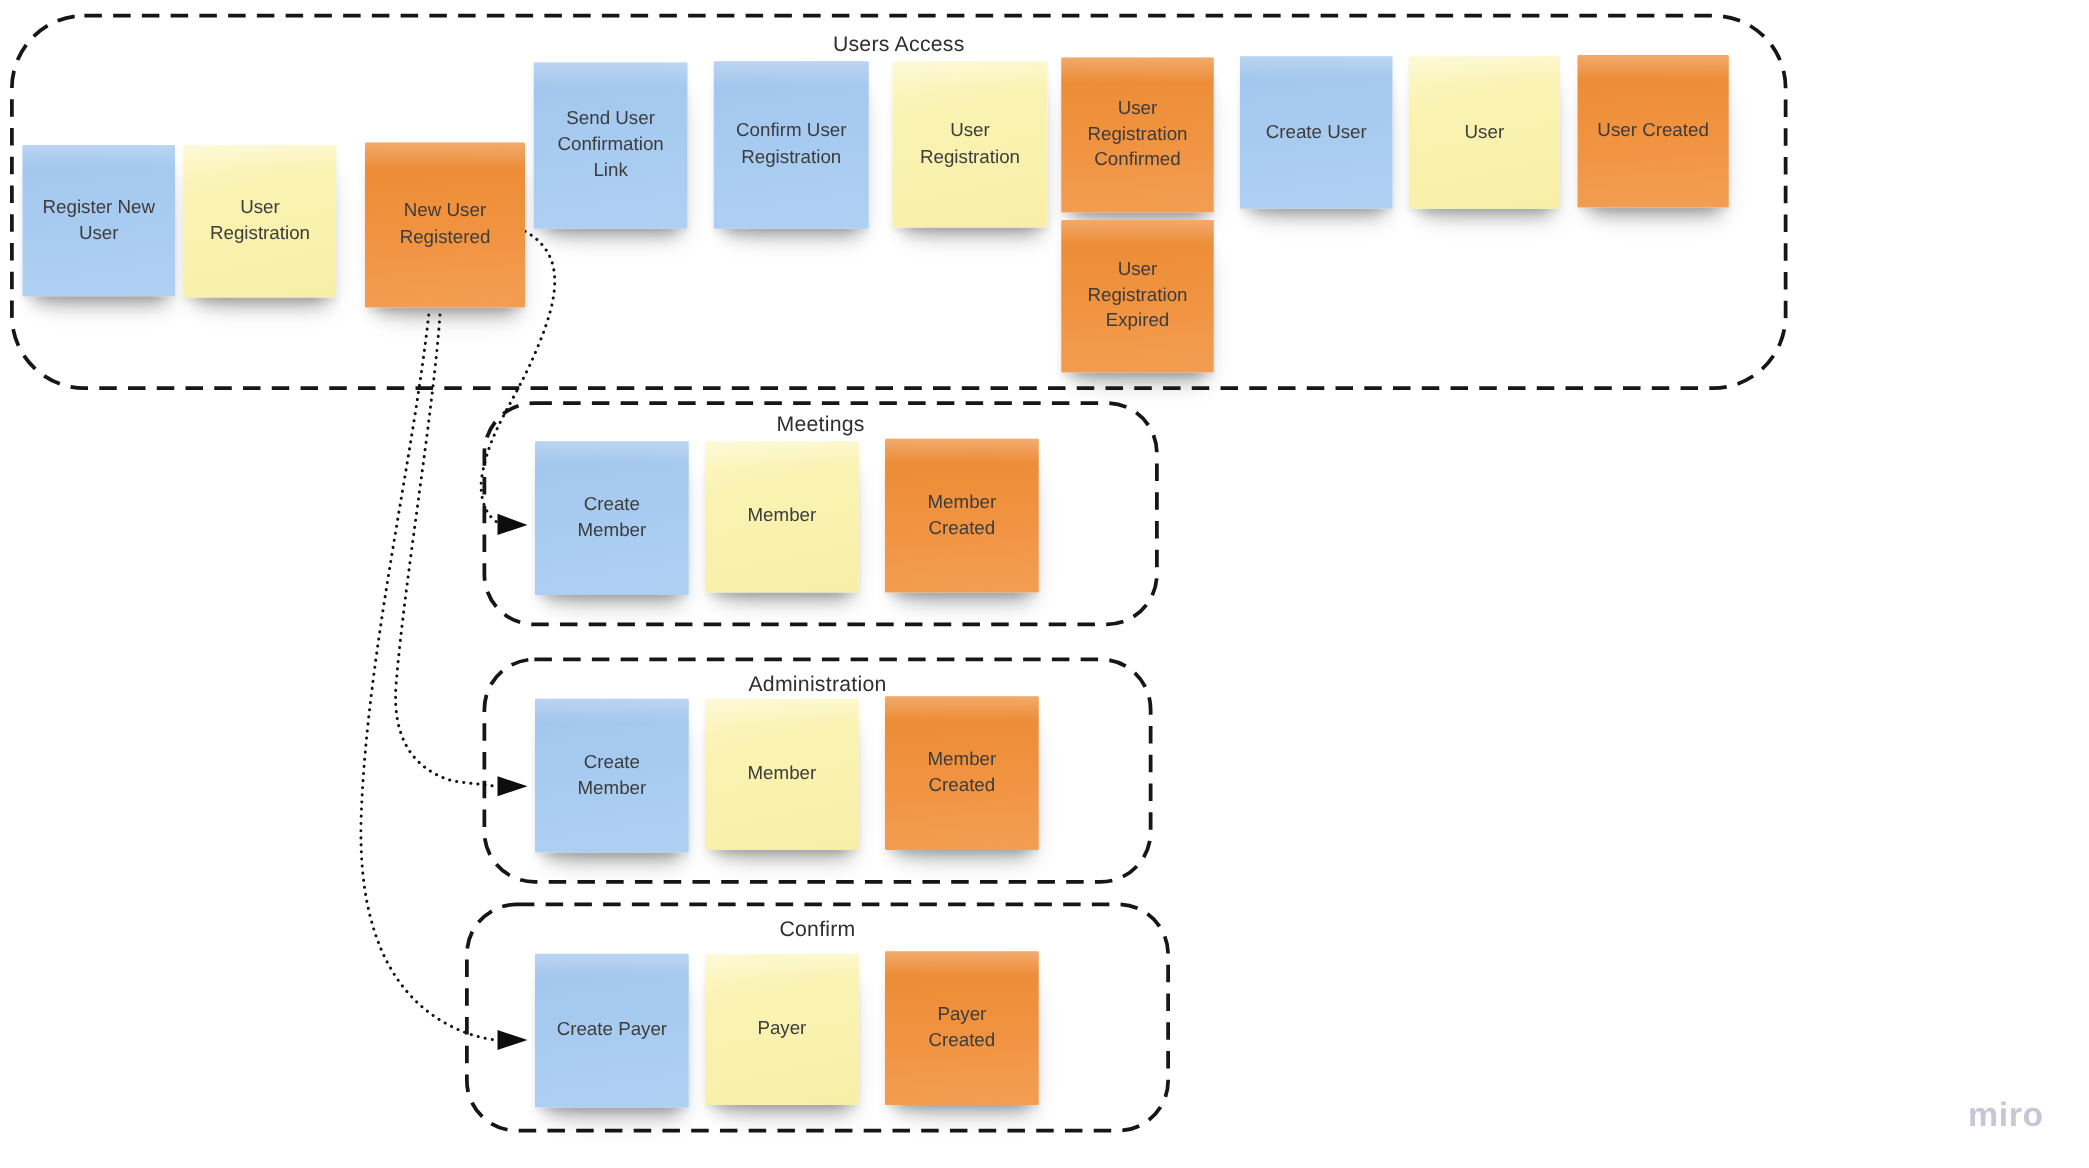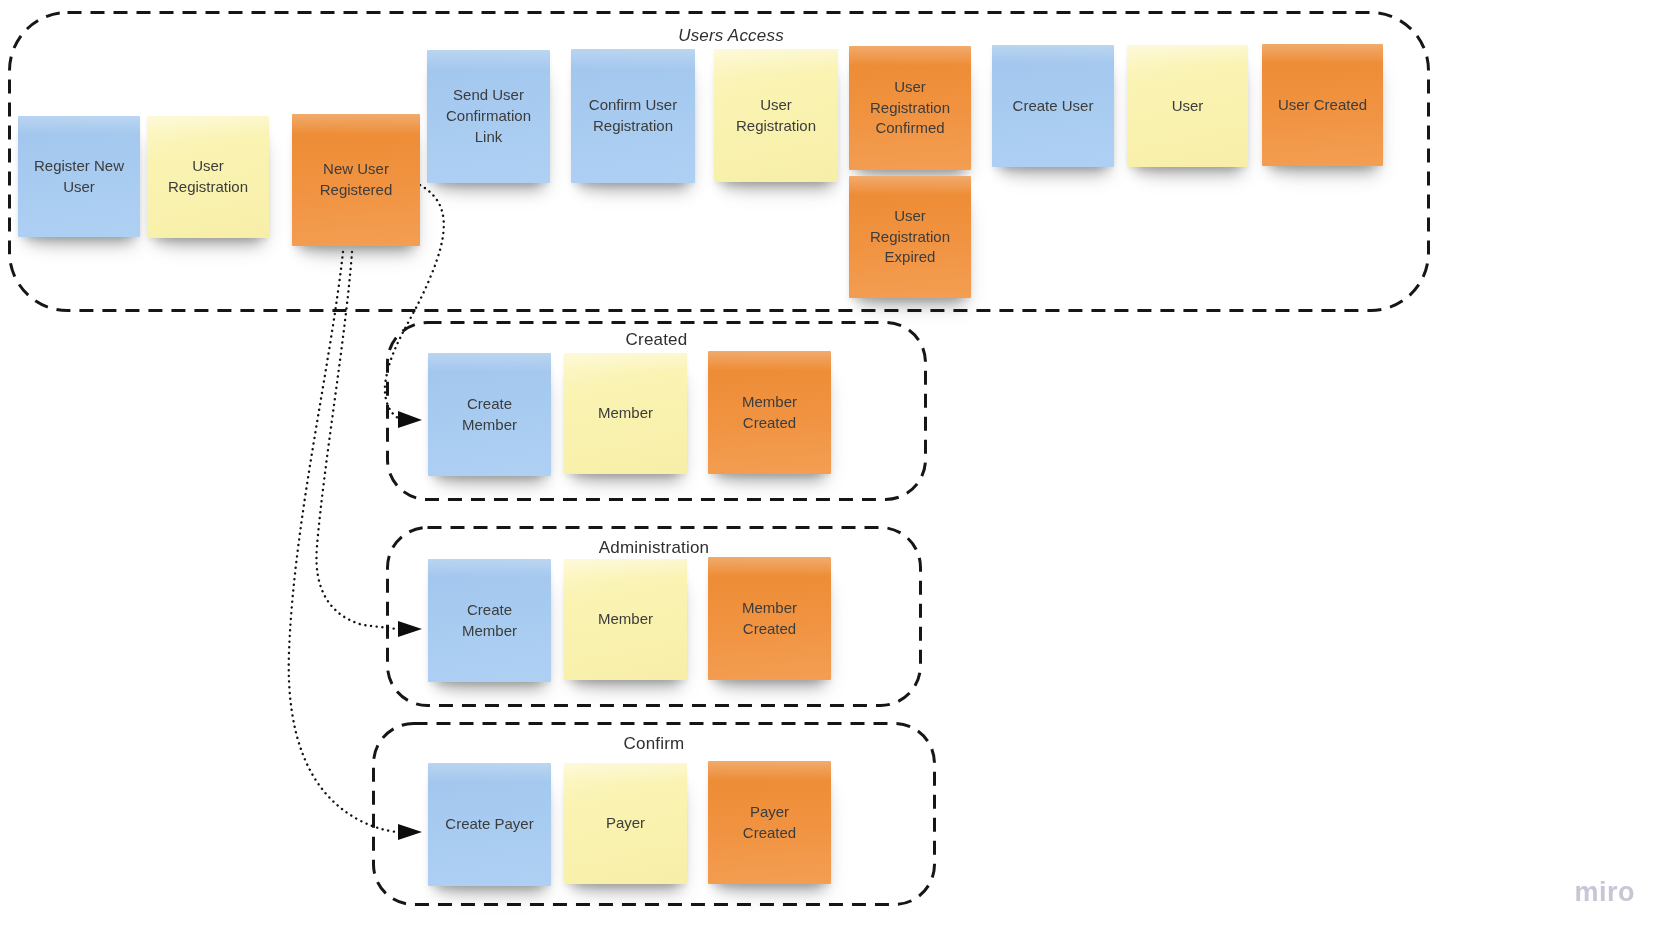--- a/index.html
+++ b/index.html
@@ -88,21 +88,21 @@
       <rect x="387.5" y="527.5" width="533" height="178" rx="40" class="group-rect"></rect>
       <rect x="373.5" y="723.5" width="561" height="181" rx="40" class="group-rect"></rect>
       <path d="M 420 185 C 452 203 448 235 430 278 C 412 322 390 345 385 385 C 384 402 390 413 398 418" class="connector"></path>
       <polygon points="398,411 422,420 398,428" class="arrowhead"></polygon>
       <path d="M 352 252 C 346 335 324 462 317 546 C 313 591 331 616 363 625 L 397 629" class="connector"></path>
       <polygon points="398,621 422,629 398,637" class="arrowhead"></polygon>
       <path d="M 343 252 C 330 370 294 520 289 652 C 286 734 308 793 359 820 C 374 828 388 831 397 832" class="connector"></path>
       <polygon points="398,824 422,832 398,840" class="arrowhead"></polygon>
     </svg>
   <span id="watermark">miro</span>
-<div class="group-title" style="left: 20px; top: 26px; width: 1422px; font-style: italic;">Users Access</div>
+<div class="group-title" style="left: 8px; top: 26px; width: 1422px;">Users Access</div>
     <div class="note blue" style="left: 18px; top: 116px; width: 122px; height: 121px;">
       <span>Register New User</span>
     </div>
     <div class="note yellow" style="left: 147px; top: 116px; width: 122px; height: 122px;">
       <span>User Registration</span>
     </div>
     <div class="note orange" style="left: 292px; top: 114px; width: 128px; height: 132px;">
       <span>New User Registered</span>
     </div>
     <div class="note blue" style="left: 427px; top: 50px; width: 123px; height: 133px;">
@@ -122,21 +122,21 @@
     </div>
     <div class="note blue" style="left: 992px; top: 45px; width: 122px; height: 122px;">
       <span>Create User</span>
     </div>
     <div class="note yellow" style="left: 1127px; top: 45px; width: 121px; height: 122px;">
       <span>User</span>
     </div>
     <div class="note orange" style="left: 1262px; top: 44px; width: 121px; height: 122px;">
       <span>User Created</span>
     </div>
-    <div class="group-title" style="left: 386px; top: 330px; width: 541px;">Created</div>
+    <div class="group-title" style="left: 386px; top: 330px; width: 541px;">Meetings</div>
     <div class="note blue" style="left: 428px; top: 353px; width: 123px; height: 123px;">
       <span>Create Member</span>
     </div>
     <div class="note yellow" style="left: 564px; top: 353px; width: 123px; height: 121px;">
       <span>Member</span>
     </div>
     <div class="note orange" style="left: 708px; top: 351px; width: 123px; height: 123px;">
       <span>Member Created</span>
     </div>
     <div class="group-title" style="left: 386px; top: 538px; width: 536px;">Administration</div>

